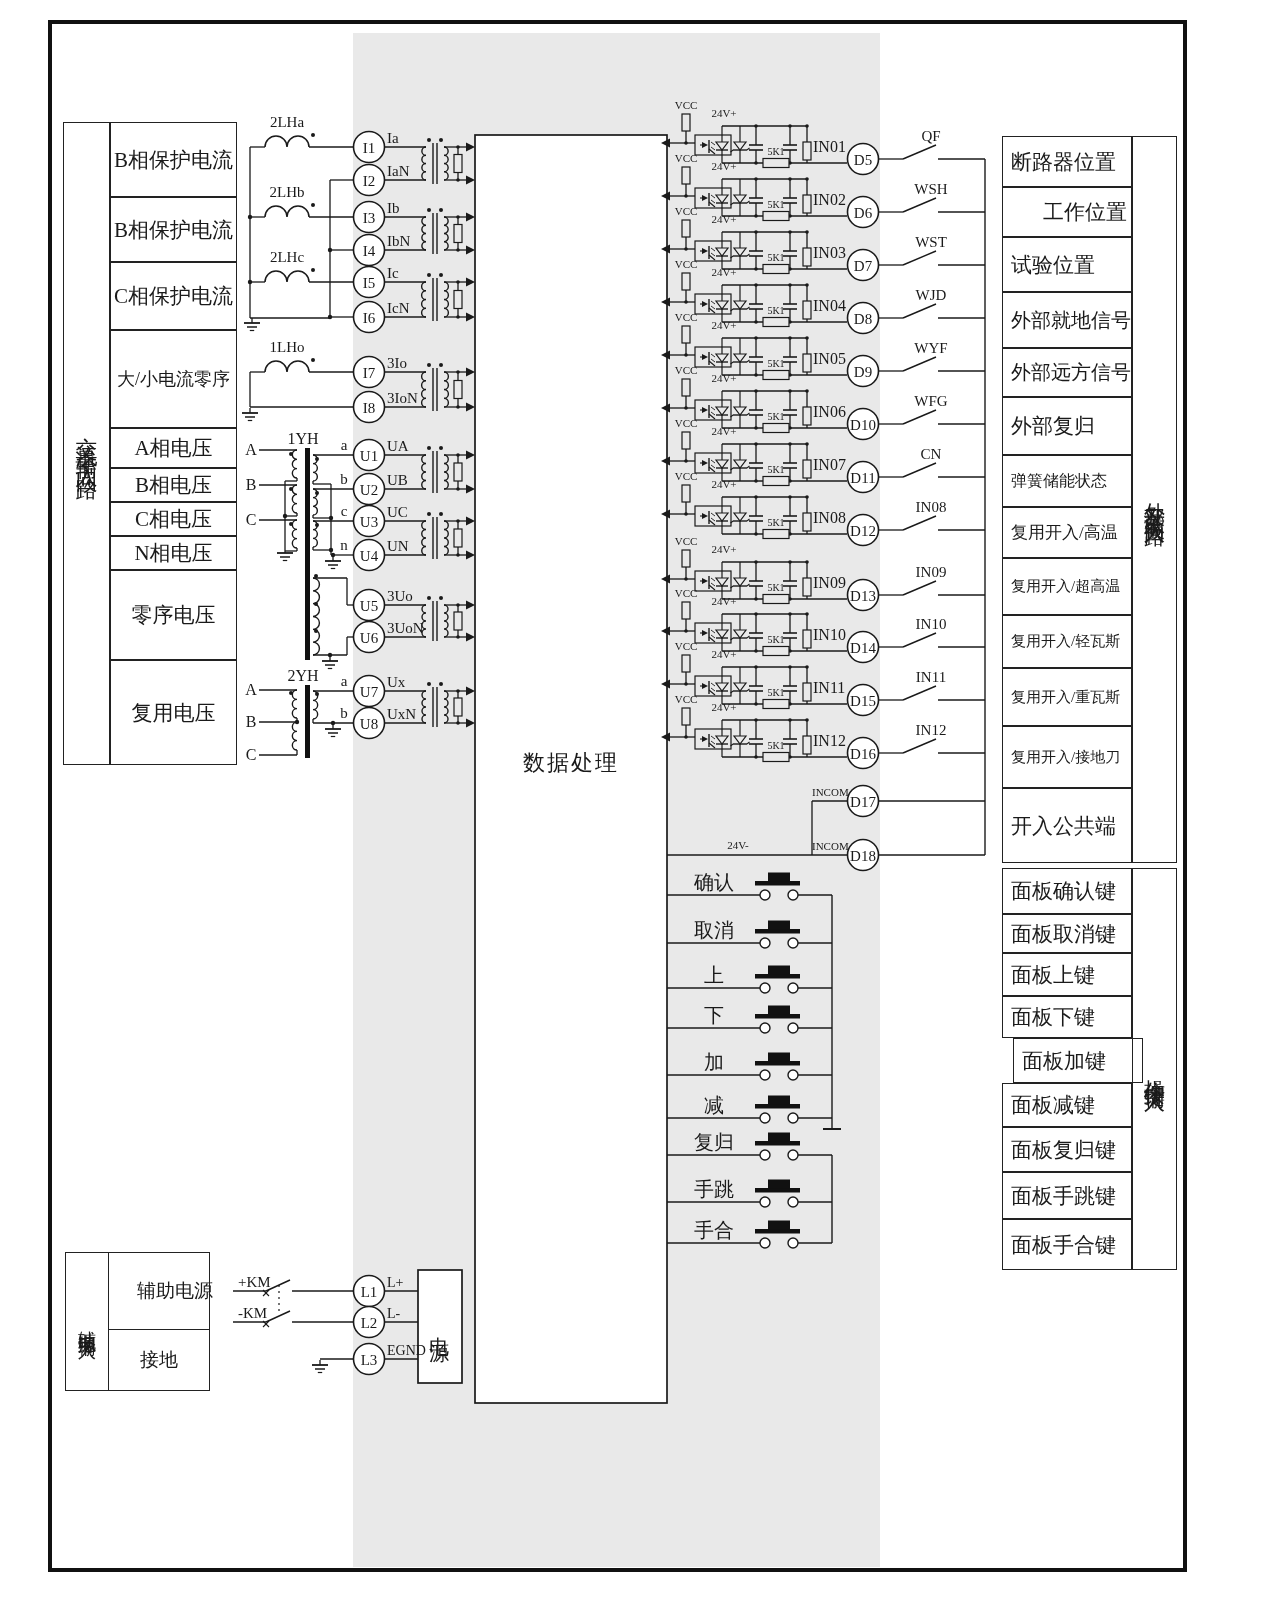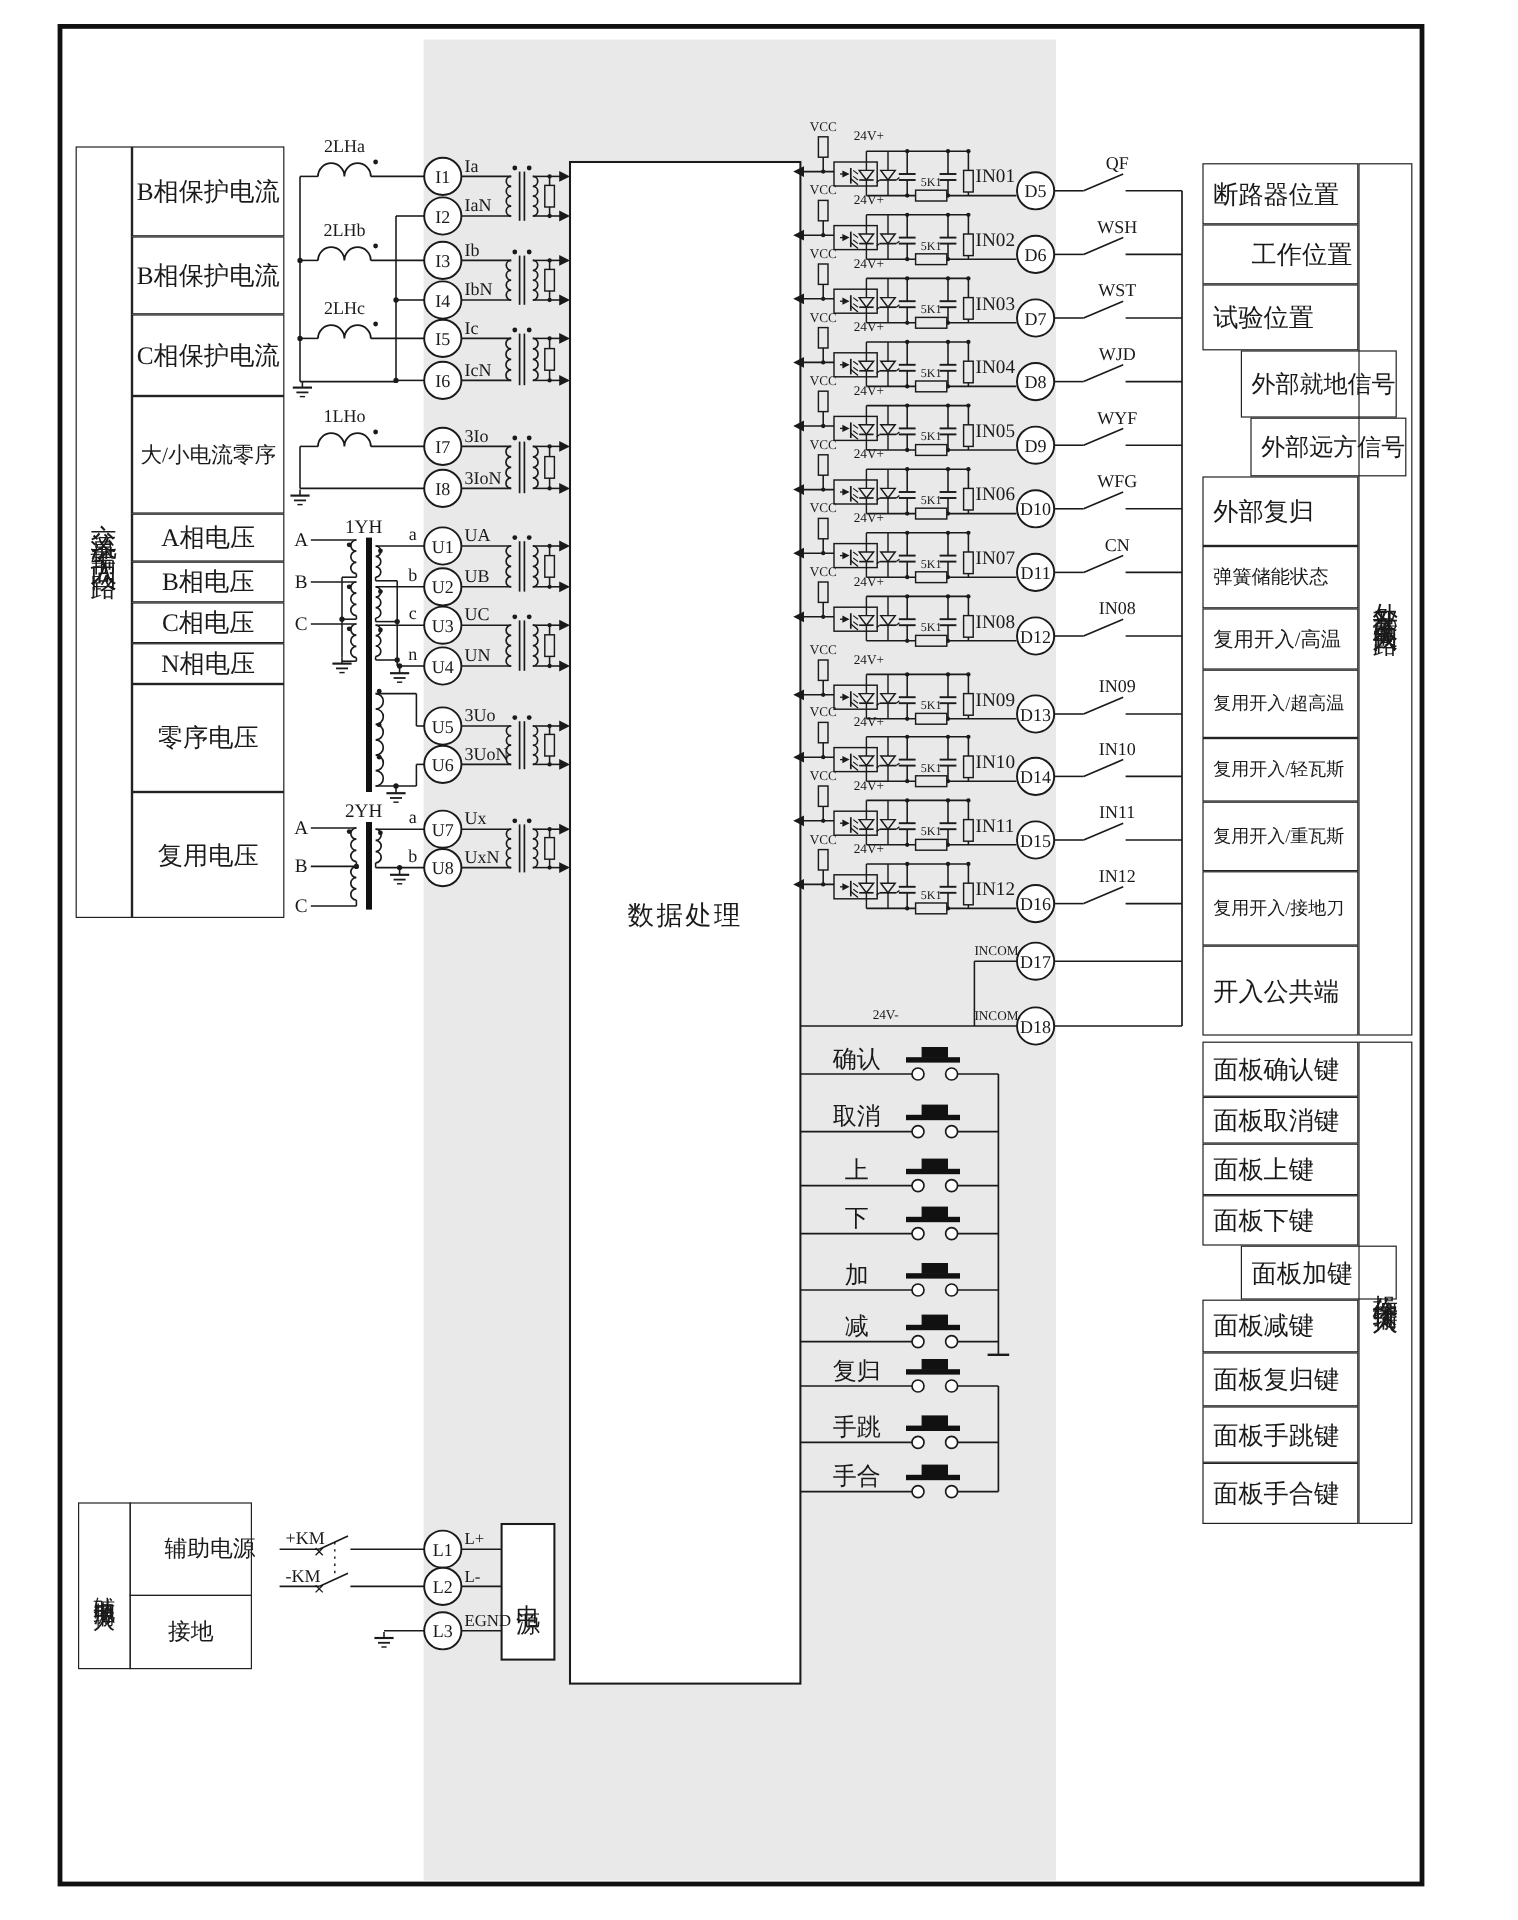--- a/index.html
+++ b/index.html
@@ -1191,24 +1191,24 @@
   <div id="rtRows">
       <div class="cell" style="left: 1002px; top: 136px; width: 130px; height: 51px;">
         <span class="lb" style="font-size: 21px;">断路器位置</span>
       </div>
       <div class="cell" style="left: 1002px; top: 187px; width: 130px; height: 50px;">
         <span class="lb" style="font-size: 21px; margin-left: 32px;">工作位置</span>
       </div>
       <div class="cell" style="left: 1002px; top: 237px; width: 130px; height: 55px;">
         <span class="lb" style="font-size: 21px;">试验位置</span>
       </div>
-      <div class="cell" style="left: 1002px; top: 292px; width: 130px; height: 56px; margin-left: 32px;">
+      <div class="cell" style="left: 1002px; top: 292px; width: 130px; height: 56px;">
         <span class="lb" style="font-size: 20px;">外部就地信号</span>
       </div>
-      <div class="cell" style="left: 1002px; top: 348px; width: 130px; height: 49px; margin-left: 40px;">
+      <div class="cell" style="left: 1002px; top: 348px; width: 130px; height: 49px;">
         <span class="lb" style="font-size: 20px;">外部远方信号</span>
       </div>
       <div class="cell" style="left: 1002px; top: 397px; width: 130px; height: 58px;">
         <span class="lb" style="font-size: 21px;">外部复归</span>
       </div>
       <div class="cell" style="left: 1002px; top: 455px; width: 130px; height: 52px;">
         <span class="lb" style="font-size: 16px;">弹簧储能状态</span>
       </div>
       <div class="cell" style="left: 1002px; top: 507px; width: 130px; height: 51px;">
         <span class="lb" style="font-size: 17px;">复用开入/高温</span>
@@ -1238,21 +1238,21 @@
       </div>
       <div class="cell" style="left: 1002px; top: 914px; width: 130px; height: 39px;">
         <span class="lb" style="font-size: 21px;">面板取消键</span>
       </div>
       <div class="cell" style="left: 1002px; top: 953px; width: 130px; height: 43px;">
         <span class="lb" style="font-size: 21px;">面板上键</span>
       </div>
       <div class="cell" style="left: 1002px; top: 996px; width: 130px; height: 42px;">
         <span class="lb" style="font-size: 21px;">面板下键</span>
       </div>
-      <div class="cell" style="left: 1034px; top: 1038px; width: 130px; height: 45px;">
+      <div class="cell" style="left: 1013px; top: 1038px; width: 130px; height: 45px;">
         <span class="lb" style="font-size: 21px;">面板加键</span>
       </div>
       <div class="cell" style="left: 1002px; top: 1083px; width: 130px; height: 44px;">
         <span class="lb" style="font-size: 21px;">面板减键</span>
       </div>
       <div class="cell" style="left: 1002px; top: 1127px; width: 130px; height: 45px;">
         <span class="lb" style="font-size: 21px;">面板复归键</span>
       </div>
       <div class="cell" style="left: 1002px; top: 1172px; width: 130px; height: 47px;">
         <span class="lb" style="font-size: 21px;">面板手跳键</span>

